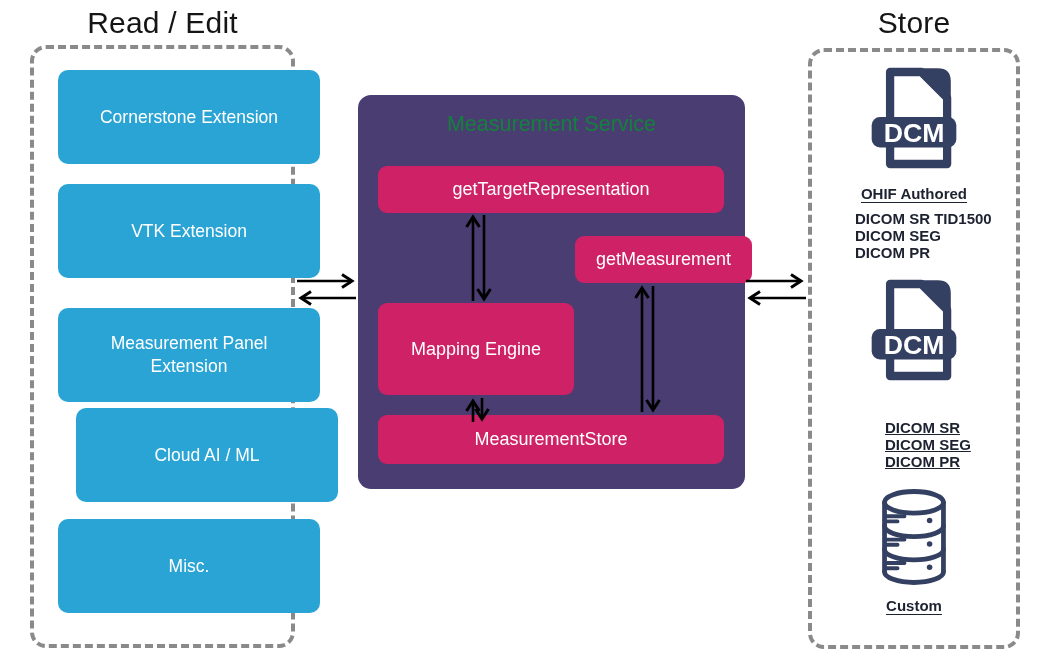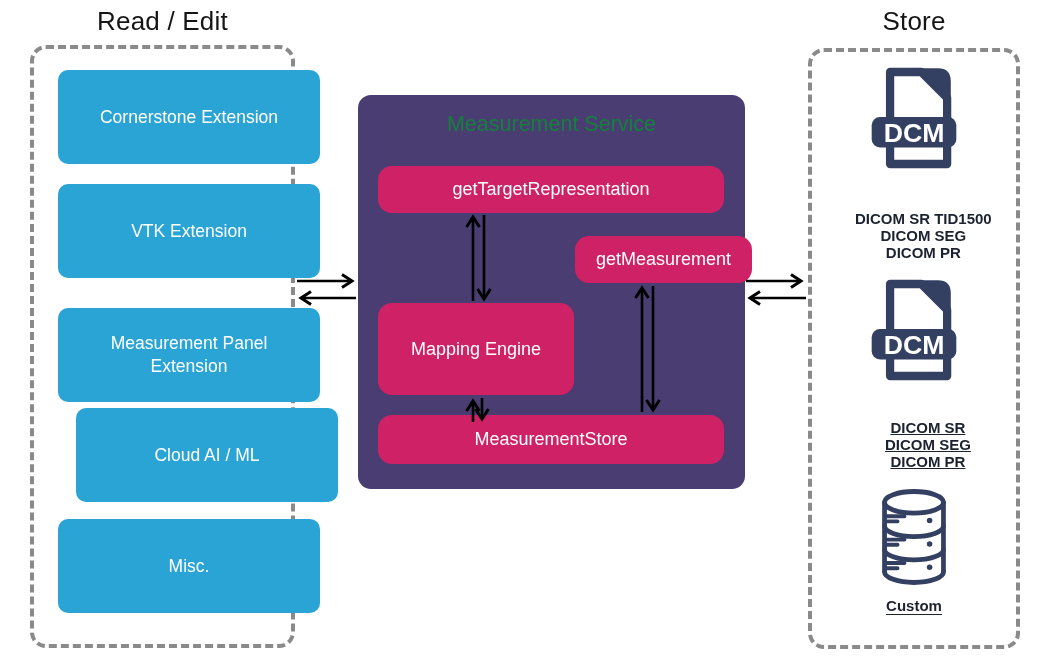--- a/index.html
+++ b/index.html
@@ -2,38 +2,38 @@
 <html><head>
 <meta charset="utf-8">
 <style>
   html,body{margin:0;padding:0;background:#fff;}
   .canvas{
     position:relative;width:1047px;height:665px;background:#fff;
     font-family:"Liberation Sans",sans-serif;overflow:hidden;
     --blue:#2AA4D5;--purple:#4A3D72;--pink:#CF2165;--navy:#344061;
     --dash:#8a8a8a;--ink:#151515;
   }
-  .section-title{position:absolute;font-size:26px;color:var(--ink);text-align:center;letter-spacing:.2px;}
+  .section-title{position:absolute;font-size:30px;color:var(--ink);text-align:center;letter-spacing:.2px;}
   .dashed-panel{position:absolute;border:4px dashed var(--dash);border-radius:16px;box-sizing:border-box;background:transparent;}
   .blue-box{
     position:absolute;left:58px;width:262px;height:94px;background:var(--blue);
     color:#fff;border-radius:10px;display:flex;align-items:center;justify-content:center;
     text-align:center;font-size:17.5px;line-height:1.3;padding:0 14px;box-sizing:border-box;
   }
   .purple-box{position:absolute;left:358px;top:95px;width:387px;height:394px;background:var(--purple);border-radius:13px;}
   .service-title{position:absolute;left:358px;top:112px;width:387px;text-align:center;color:#15803d;font-size:21.5px;}
   .pink-box{
-    position:absolute;background:var(--pink);color:#fff;border-radius:14px;
+    position:absolute;background:var(--pink);color:#fff;border-radius:9px;
     display:flex;align-items:center;justify-content:center;font-size:18px;text-align:center;
   }
   .arrows-layer{position:absolute;left:0;top:0;width:1047px;height:665px;pointer-events:none;}
   .store-icon{position:absolute;color:var(--navy);}
   .store-label{position:absolute;width:212px;text-align:center;font-size:15px;font-weight:bold;color:#1c2230;
     text-decoration:underline;text-underline-offset:3px;line-height:17px;}
-  .store-formats{position:absolute;font-size:15px;font-weight:bold;color:#1c2230;line-height:17px;text-align:center;}
+  .store-formats{position:absolute;font-size:15px;font-weight:bold;color:#1c2230;line-height:17px;}
 </style>
 </head>
 <body>
 
 <div class="canvas" style="--blue: #2AA4D5; --purple: #4A3D72; --pink: #CF2165; --navy: #344061; --dash: #8a8a8a; --ink: #151515;">
 
   <div class="section-title" style="left:30px;top:6px;width:265px;">Read / Edit</div>
   <div class="dashed-panel" style="left:30px;top:45px;width:265px;height:603px;"></div>
 
   <div class="blue-box" style="top:70px;">Cornerstone Extension</div>
@@ -52,20 +52,21 @@
 
   <div class="section-title" style="left:808px;top:6px;width:212px;">Store</div>
   <div class="dashed-panel" style="left:808px;top:48px;width:212px;height:601px;"></div>
 
   <svg class="store-icon" style="left:868px;top:64px;" width="92" height="108" viewBox="0 0 100 116">
     <path d="M54 2 L92 40 L92 18 Q92 2 76 2 Z" fill="currentColor" stroke="#ffffff" stroke-width="4"></path>
     <path d="M24 8 H58 L86 36 V108 H24 Z" fill="#ffffff" stroke="currentColor" stroke-width="9" stroke-linejoin="round"></path>
     <rect x="4" y="57" width="92" height="33" rx="9" fill="currentColor"></rect>
     <text x="50" y="84" text-anchor="middle" font-size="29" font-weight="bold" fill="#ffffff" font-family="Liberation Sans, sans-serif">DCM</text>
   </svg>
+  <div class="store-label" style="left:808px;top:185px;">OHIF Authored</div>
   <div class="store-formats" style="left:855px;top:210px;">
     <div>DICOM SR TID1500</div>
     <div>DICOM SEG</div>
     <div>DICOM PR</div>
   </div>
 
   <svg class="store-icon" style="left:868px;top:276px;" width="92" height="108" viewBox="0 0 100 116">
     <path d="M54 2 L92 40 L92 18 Q92 2 76 2 Z" fill="currentColor" stroke="#ffffff" stroke-width="4"></path>
     <path d="M24 8 H58 L86 36 V108 H24 Z" fill="#ffffff" stroke="currentColor" stroke-width="9" stroke-linejoin="round"></path>
     <rect x="4" y="57" width="92" height="33" rx="9" fill="currentColor"></rect>

